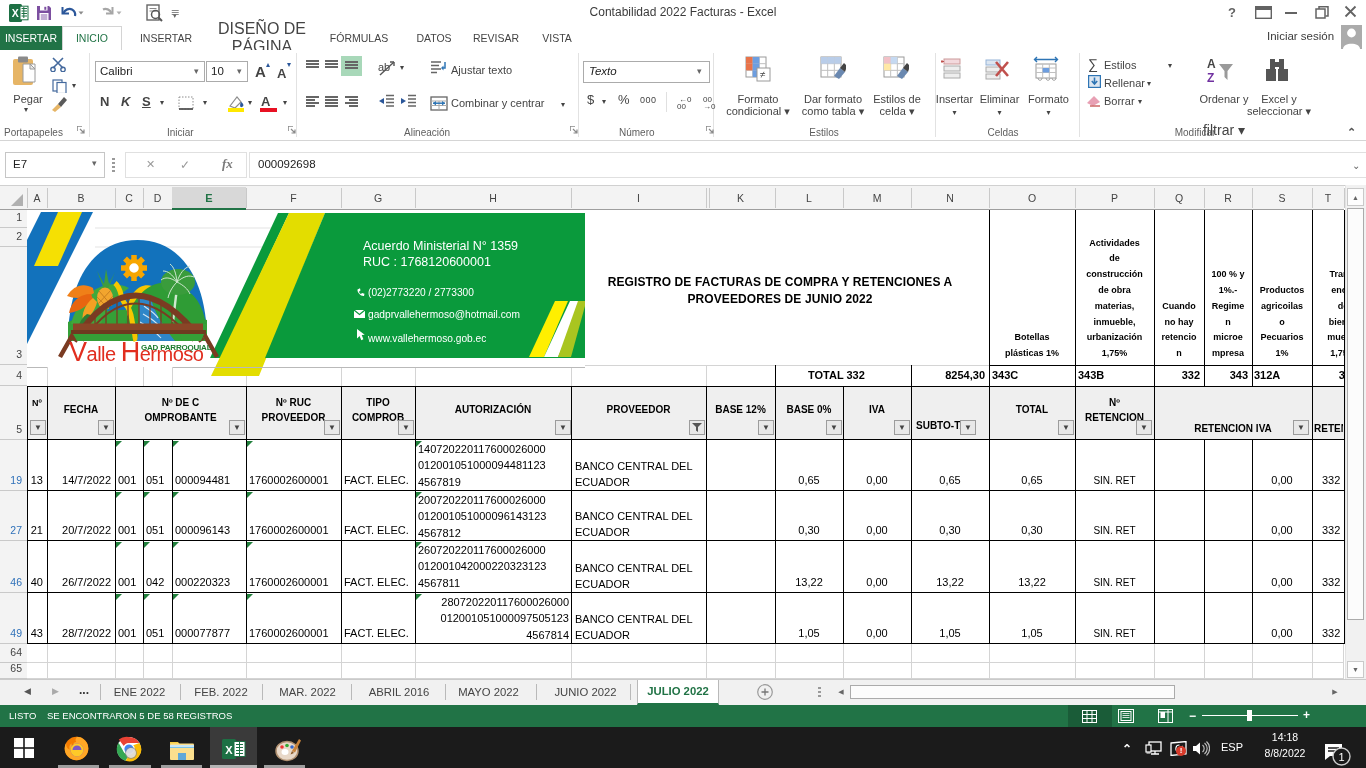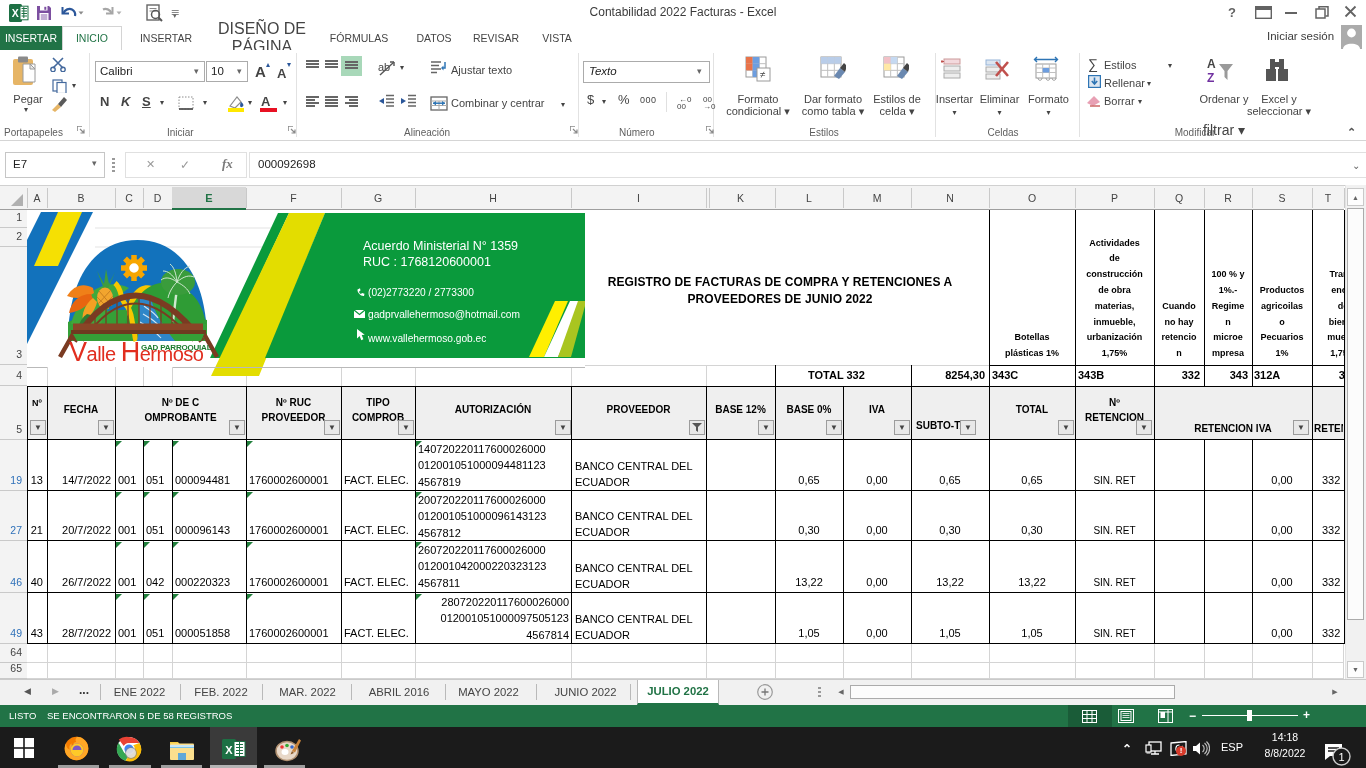--- a/index.html
+++ b/index.html
@@ -703,21 +703,21 @@
 <div class="ab" style="left:1322px;top:576px;font-size:11px;color:#000;white-space:nowrap;">332</div>
 <div class="gt" style="left:116px;top:542px"></div>
 <div class="gt" style="left:144px;top:542px"></div>
 <div class="gt" style="left:173px;top:542px"></div>
 <div class="gt" style="left:247px;top:542px"></div>
 <div class="gt" style="left:416px;top:542px"></div>
 <div class="ab" style="left:27px;top:627px;width:16px;font-size:11px;text-align:right;">43</div>
 <div class="ab" style="left:47px;top:627px;width:64px;font-size:11px;text-align:right;">28/7/2022</div>
 <div class="ab" style="left:118px;top:627px;font-size:11px;color:#000;white-space:nowrap;">001</div>
 <div class="ab" style="left:146px;top:627px;font-size:11px;color:#000;white-space:nowrap;">051</div>
-<div class="ab" style="left:175px;top:627px;font-size:11px;color:#000;white-space:nowrap;">000051858</div>
+<div class="ab" style="left:175px;top:627px;font-size:11px;color:#000;white-space:nowrap;">000077877</div>
 <div class="ab" style="left:249px;top:627px;font-size:11px;color:#000;white-space:nowrap;">1760002600001</div>
 <div class="ab" style="left:344px;top:627px;font-size:11px;color:#000;white-space:nowrap;">FACT. ELEC.</div>
 <div class="ab" style="left:418px;top:594px;width:151px;height:49px;font-size:11px;line-height:16.3px;text-align:right;">280720220117600026000<br>012001051000097505123<br>4567814</div>
 <div class="ab" style="left:575px;top:611px;width:129px;height:32px;font-size:11px;line-height:16px;">BANCO CENTRAL DEL<br>ECUADOR</div>
 <div class="ab" style="left:775px;top:626px;width:68px;height:14px;font-size:11px;color:#000;display:flex;align-items:center;justify-content:center;text-align:center;">1,05</div>
 <div class="ab" style="left:843px;top:626px;width:68px;height:14px;font-size:11px;color:#000;display:flex;align-items:center;justify-content:center;text-align:center;">0,00</div>
 <div class="ab" style="left:911px;top:626px;width:78px;height:14px;font-size:11px;color:#000;display:flex;align-items:center;justify-content:center;text-align:center;">1,05</div>
 <div class="ab" style="left:989px;top:626px;width:86px;height:14px;font-size:11px;color:#000;display:flex;align-items:center;justify-content:center;text-align:center;">1,05</div>
 <div class="ab" style="left:1075px;top:626px;width:79px;height:14px;font-size:10px;color:#000;display:flex;align-items:center;justify-content:center;text-align:center;">SIN. RET</div>
 <div class="ab" style="left:1252px;top:626px;width:60px;height:14px;font-size:11px;color:#000;display:flex;align-items:center;justify-content:center;text-align:center;">0,00</div>

